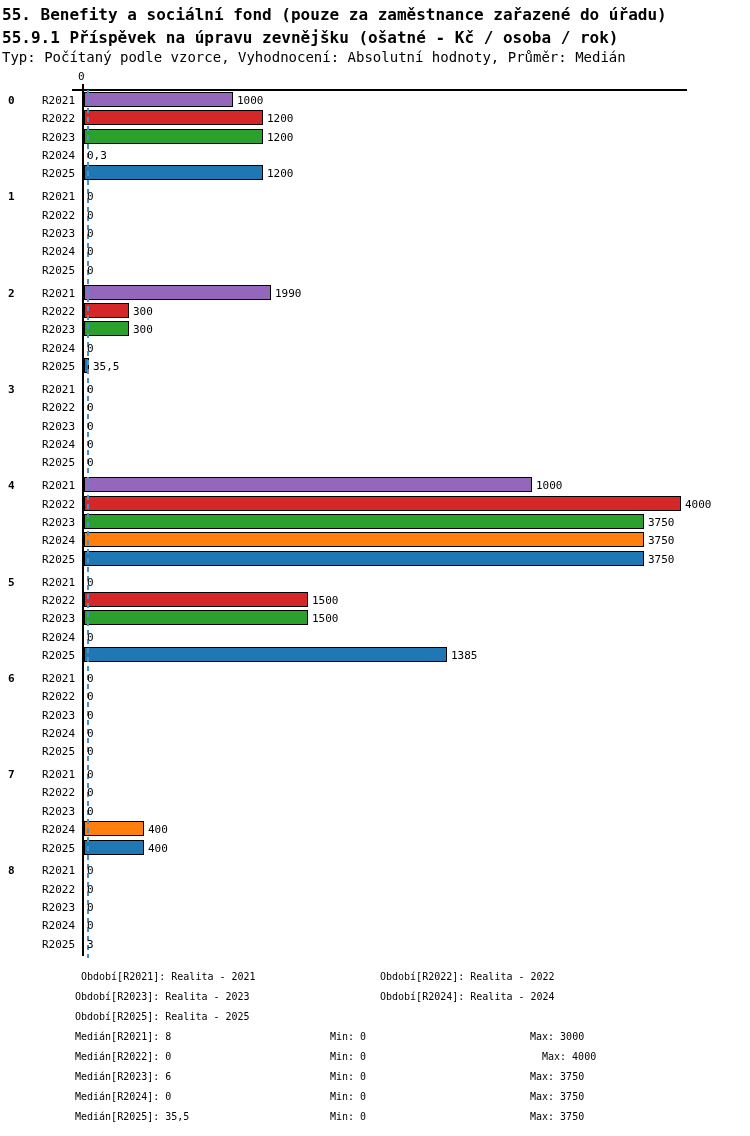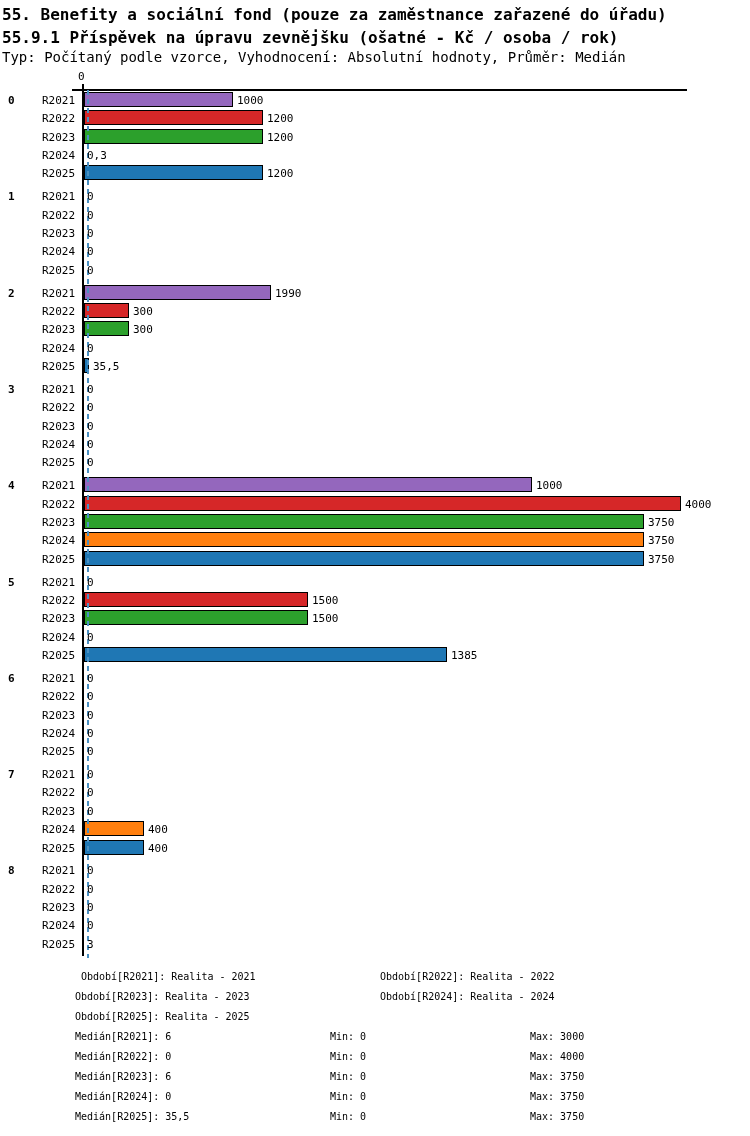--- a/index.html
+++ b/index.html
@@ -175,26 +175,26 @@
 </div>
 
 <div id="legend">
     <div class="flabel" style="left: 81px; top: 971px;">Období[R2021]: Realita - 2021</div>
     <div class="flabel" style="left: 380px; top: 971px;">Období[R2022]: Realita - 2022</div>
     <div class="flabel" style="left: 75px; top: 991px;">Období[R2023]: Realita - 2023</div>
     <div class="flabel" style="left: 380px; top: 991px;">Období[R2024]: Realita - 2024</div>
     <div class="flabel" style="left: 75px; top: 1011px;">Období[R2025]: Realita - 2025</div>
   </div>
 <div id="stats">
-    <div class="flabel" style="left: 75px; top: 1031px;">Medián[R2021]: 6</div>
+    <div class="flabel" style="left: 75px; top: 1031px;">Medián[R2021]: 8</div>
     <div class="flabel" style="left: 330px; top: 1031px;">Min: 0</div>
     <div class="flabel" style="left: 530px; top: 1031px;">Max: 3000</div>
     <div class="flabel" style="left: 75px; top: 1051px;">Medián[R2022]: 0</div>
     <div class="flabel" style="left: 330px; top: 1051px;">Min: 0</div>
-    <div class="flabel" style="left: 530px; top: 1051px;">Max: 4000</div>
+    <div class="flabel" style="left: 542px; top: 1051px;">Max: 4000</div>
     <div class="flabel" style="left: 75px; top: 1071px;">Medián[R2023]: 6</div>
     <div class="flabel" style="left: 330px; top: 1071px;">Min: 0</div>
     <div class="flabel" style="left: 530px; top: 1071px;">Max: 3750</div>
     <div class="flabel" style="left: 75px; top: 1091px; text-align: center;">Medián[R2024]: 0</div>
     <div class="flabel" style="left: 330px; top: 1091px;">Min: 0</div>
     <div class="flabel" style="left: 530px; top: 1091px;">Max: 3750</div>
     <div class="flabel" style="left: 75px; top: 1111px;">Medián[R2025]: 35,5</div>
     <div class="flabel" style="left: 330px; top: 1111px;">Min: 0</div>
     <div class="flabel" style="left: 530px; top: 1111px;">Max: 3750</div>
   </div>

